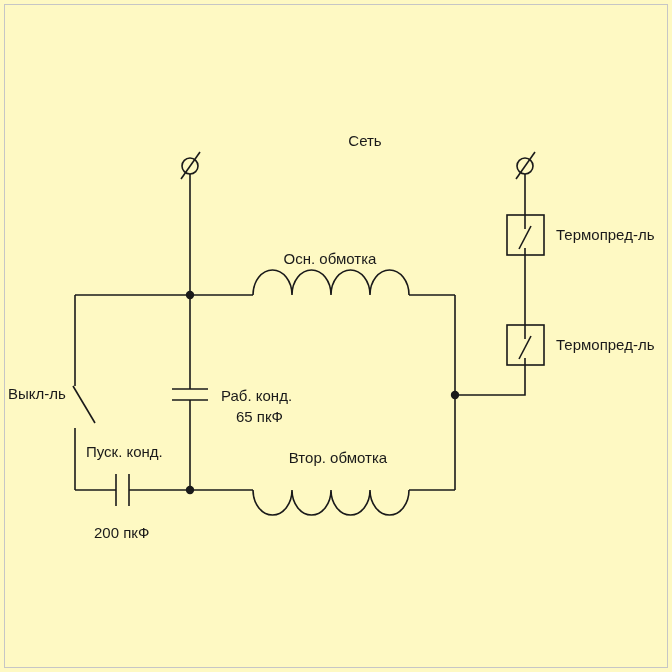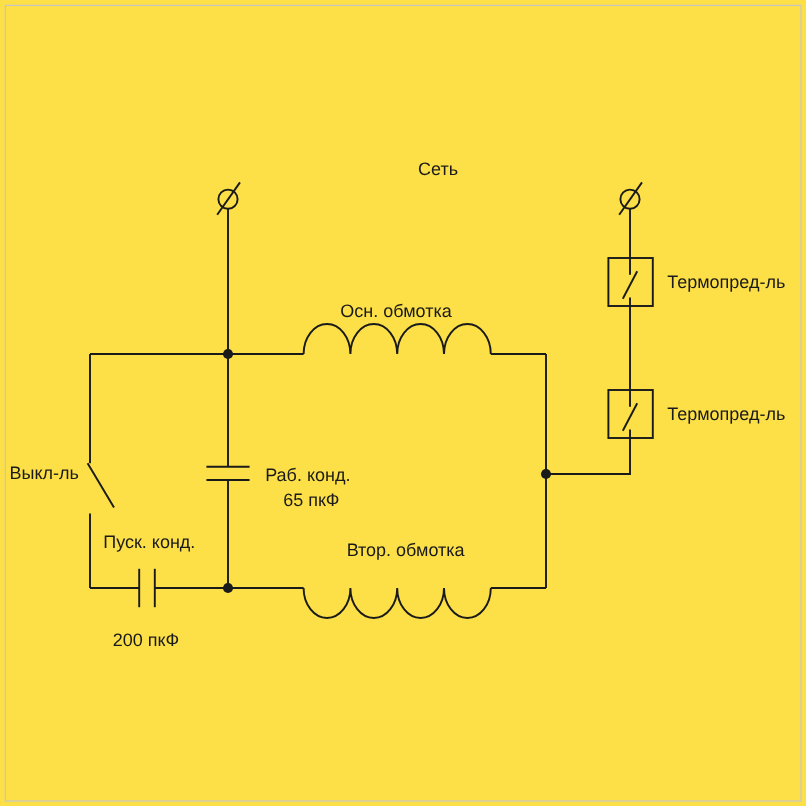--- a/index.html
+++ b/index.html
@@ -5,21 +5,21 @@
   html, body {
     margin: 0;
     padding: 0;
     background: #ffffff;
     font-family: "Liberation Sans", sans-serif;
   }
   .canvas {
     position: relative;
     width: 672px;
     height: 672px;
-    background: #fde047;
+    background: #fef9c3;
     overflow: hidden;
   }
   .frame {
     position: absolute;
     left: 4px;
     top: 4px;
     right: 4px;
     bottom: 4px;
     border: 1px solid #c6c6c6;
     pointer-events: none;

